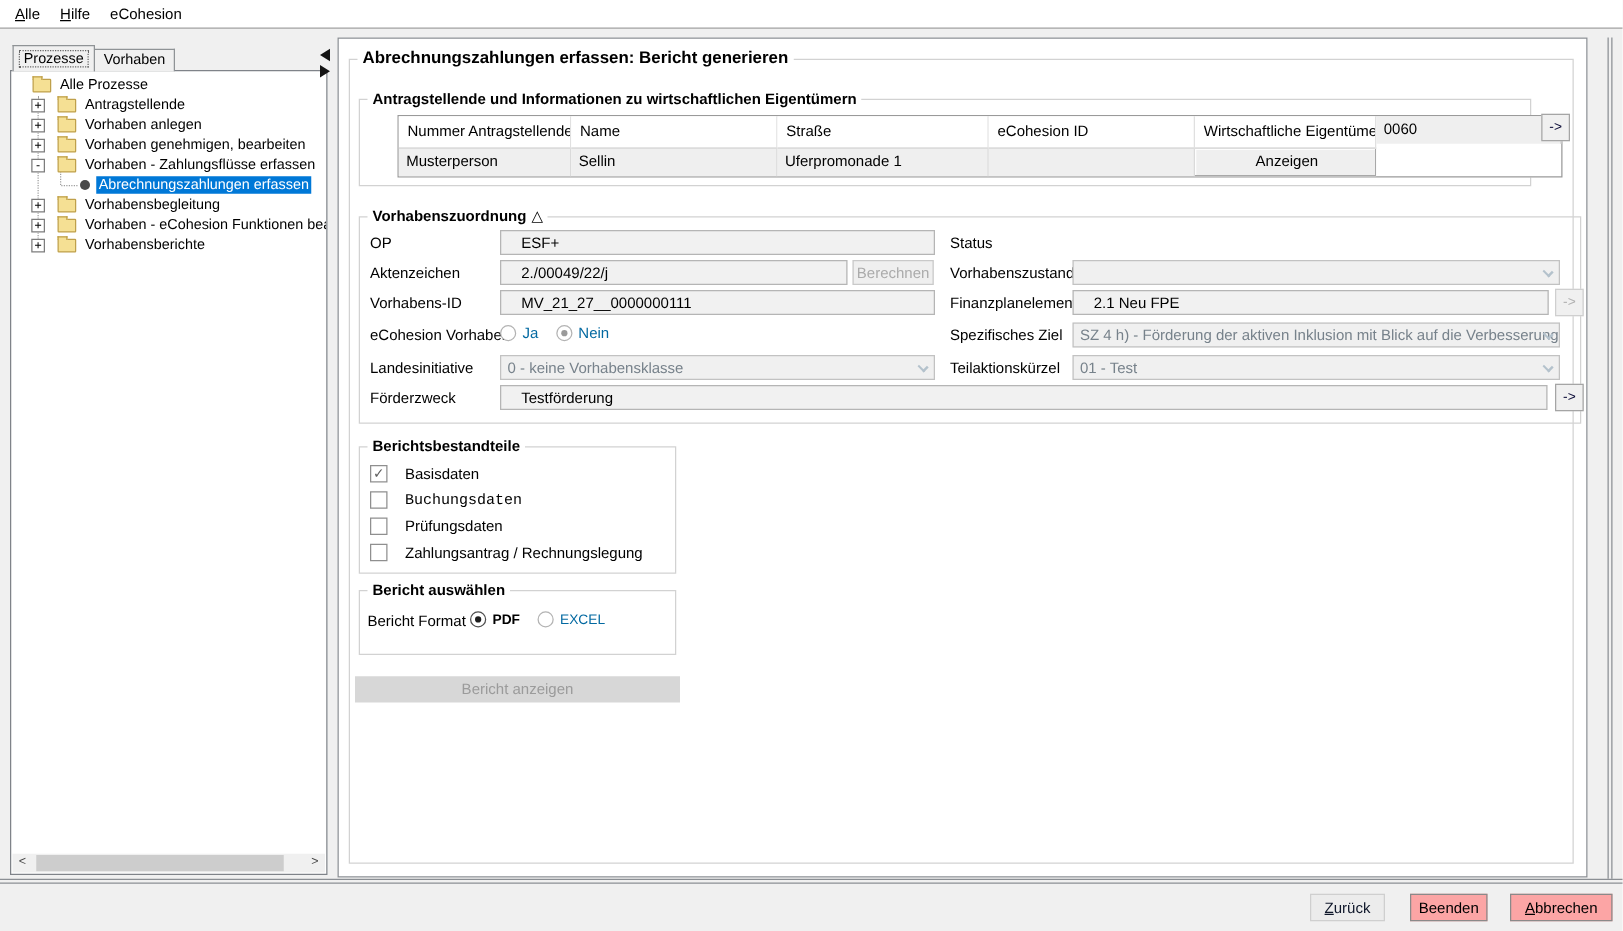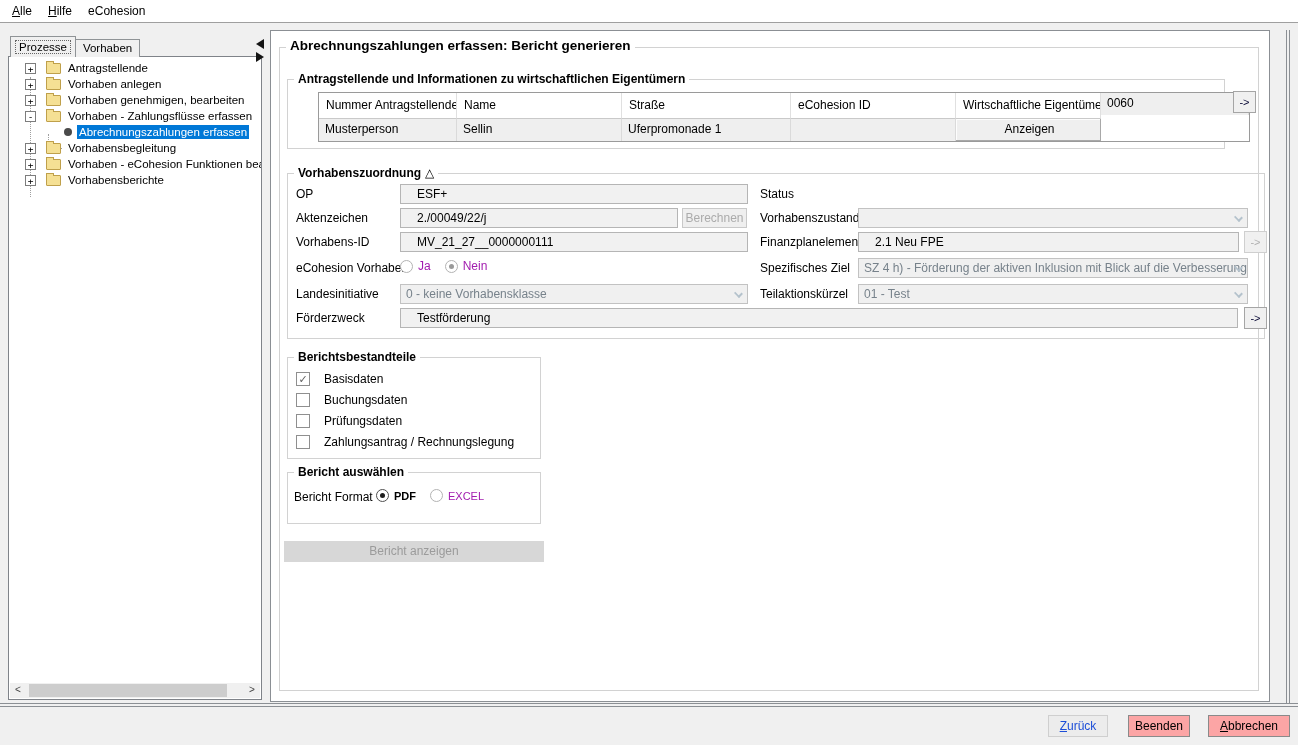--- a/index.html
+++ b/index.html
@@ -99,39 +99,39 @@
     color:#ababab; text-align:center; line-height:18px; cursor:default; }
 
   .radio { width:13px; height:13px; border-radius:50%; background:#fff; display:inline-block; position:relative; flex:none; }
   .radio.en { border:1px solid #4f4f4f; }
   .radio.dis { border:1px solid #b3b3b3; }
   .radio.sel::after { content:""; position:absolute; left:3px; top:3px; right:3px; bottom:3px; border-radius:50%; }
   .radio.en.sel::after { background:#1d1d1d; }
   .radio.dis.sel::after { background:#9a9a9a; }
   .radio-row { position:absolute; display:flex; align-items:center; }
   .rlabel { margin:0 14px 0 5px; }
-  .rlabel.dis { color:#a21caf; }
+  .rlabel.dis { color:#0369a1; }
 
   .cb { position:absolute; width:14px; height:14px; border:1px solid #8f8f8f; background:#fff;
     text-align:center; line-height:12px; font-size:11px; color:#5f5f5f; cursor:default; }
 
   .flat-btn { position:absolute; background:#d7d7d7; color:#9b9b9b; text-align:center;
     line-height:21px; height:21px; cursor:default; }
 
   
   .bottom-sep { position:absolute; left:0; top:703px; width:1298px; height:4px;
     border-top:1px solid #8b8f94; border-bottom:1px solid #8b8f94; background:#f0f0f0; }
   .right-sep { position:absolute; left:1286px; top:30px; width:4px; height:674px;
     border-left:1px solid #8b8f94; border-right:1px solid #8b8f94; background:#f0f0f0; }
 
   
   .footer-btn { position:absolute; top:715px; height:22px; border:1px solid #8a8a8a; background:#fca5a5;
     text-align:center; cursor:default; }
   .footer-btn .bl { display:block; line-height:20px; }
-  .footer-btn.disabled { border-color:#cfcfcf; background:#ececec; color:#1d4ed8; }
+  .footer-btn.disabled { border-color:#cfcfcf; background:#ececec; color:#0f172a; }
 </style>
 </head>
 <body>
 
 <div class="menubar">
   <span class="menu-item mnemonic">Alle</span>
   <span class="menu-item mnemonic">Hilfe</span>
   <span class="menu-item">eCohesion</span>
 </div>
 
@@ -142,20 +142,24 @@
   <div class="tab inactive">
     <span>Vorhaben</span>
   </div>
 </div>
 
 <div class="tree-panel">
   <div class="connector conn-v" style="left:21px; top:20px; height:120px;"></div>
   <div class="connector conn-v" style="left:39px; top:77px; height:14px;"></div>
   <div class="connector conn-h" style="left:40px; top:91px; width:13px;"></div>
   <div class="tree-rows">
+    <div class="tree-row root">
+      <span class="folder"></span>
+      <span class="tree-label">Alle Prozesse</span>
+    </div>
     <div class="tree-row branch">
       <span class="expander">+</span>
       <span class="folder"></span>
       <span class="tree-label">Antragstellende</span>
     </div>
     <div class="tree-row branch">
       <span class="expander">+</span>
       <span class="folder"></span>
       <span class="tree-label">Vorhaben anlegen</span>
     </div>
@@ -277,21 +281,21 @@
       <span>01 - Test</span>
       <span class="chev"></span>
     </div>
   </div>
 
   <div class="groupbox" style="left:16px; top:326px; width:254px; height:102px;">
     <span class="legend">Berichtsbestandteile</span>
     <span class="cb" style="left:8px; top:14px;"><span>✓</span></span>
     <span class="flabel" style="left:36px; top:14px;">Basisdaten</span>
     <span class="cb" style="left:8px; top:35px;"></span>
-    <span class="flabel" style="left:36px; top:35px;">Buchungsdaten</span>
+    <span class="flabel" style="left:36px; top:35px;font-family:Liberation Mono, monospace;">Buchungsdaten</span>
     <span class="cb" style="left:8px; top:56px;"></span>
     <span class="flabel" style="left:36px; top:56px;">Prüfungsdaten</span>
     <span class="cb" style="left:8px; top:77px;"></span>
     <span class="flabel" style="left:36px; top:77px;">Zahlungsantrag / Rechnungslegung</span>
   </div>
 
   <div class="groupbox" style="left:16px; top:441px; width:254px; height:52px;">
     <span class="legend">Bericht auswählen</span>
     <span class="flabel" style="left:6px; top:17px;">Bericht Format</span>
     <div class="radio-row" style="left:88px; top:16px;">

